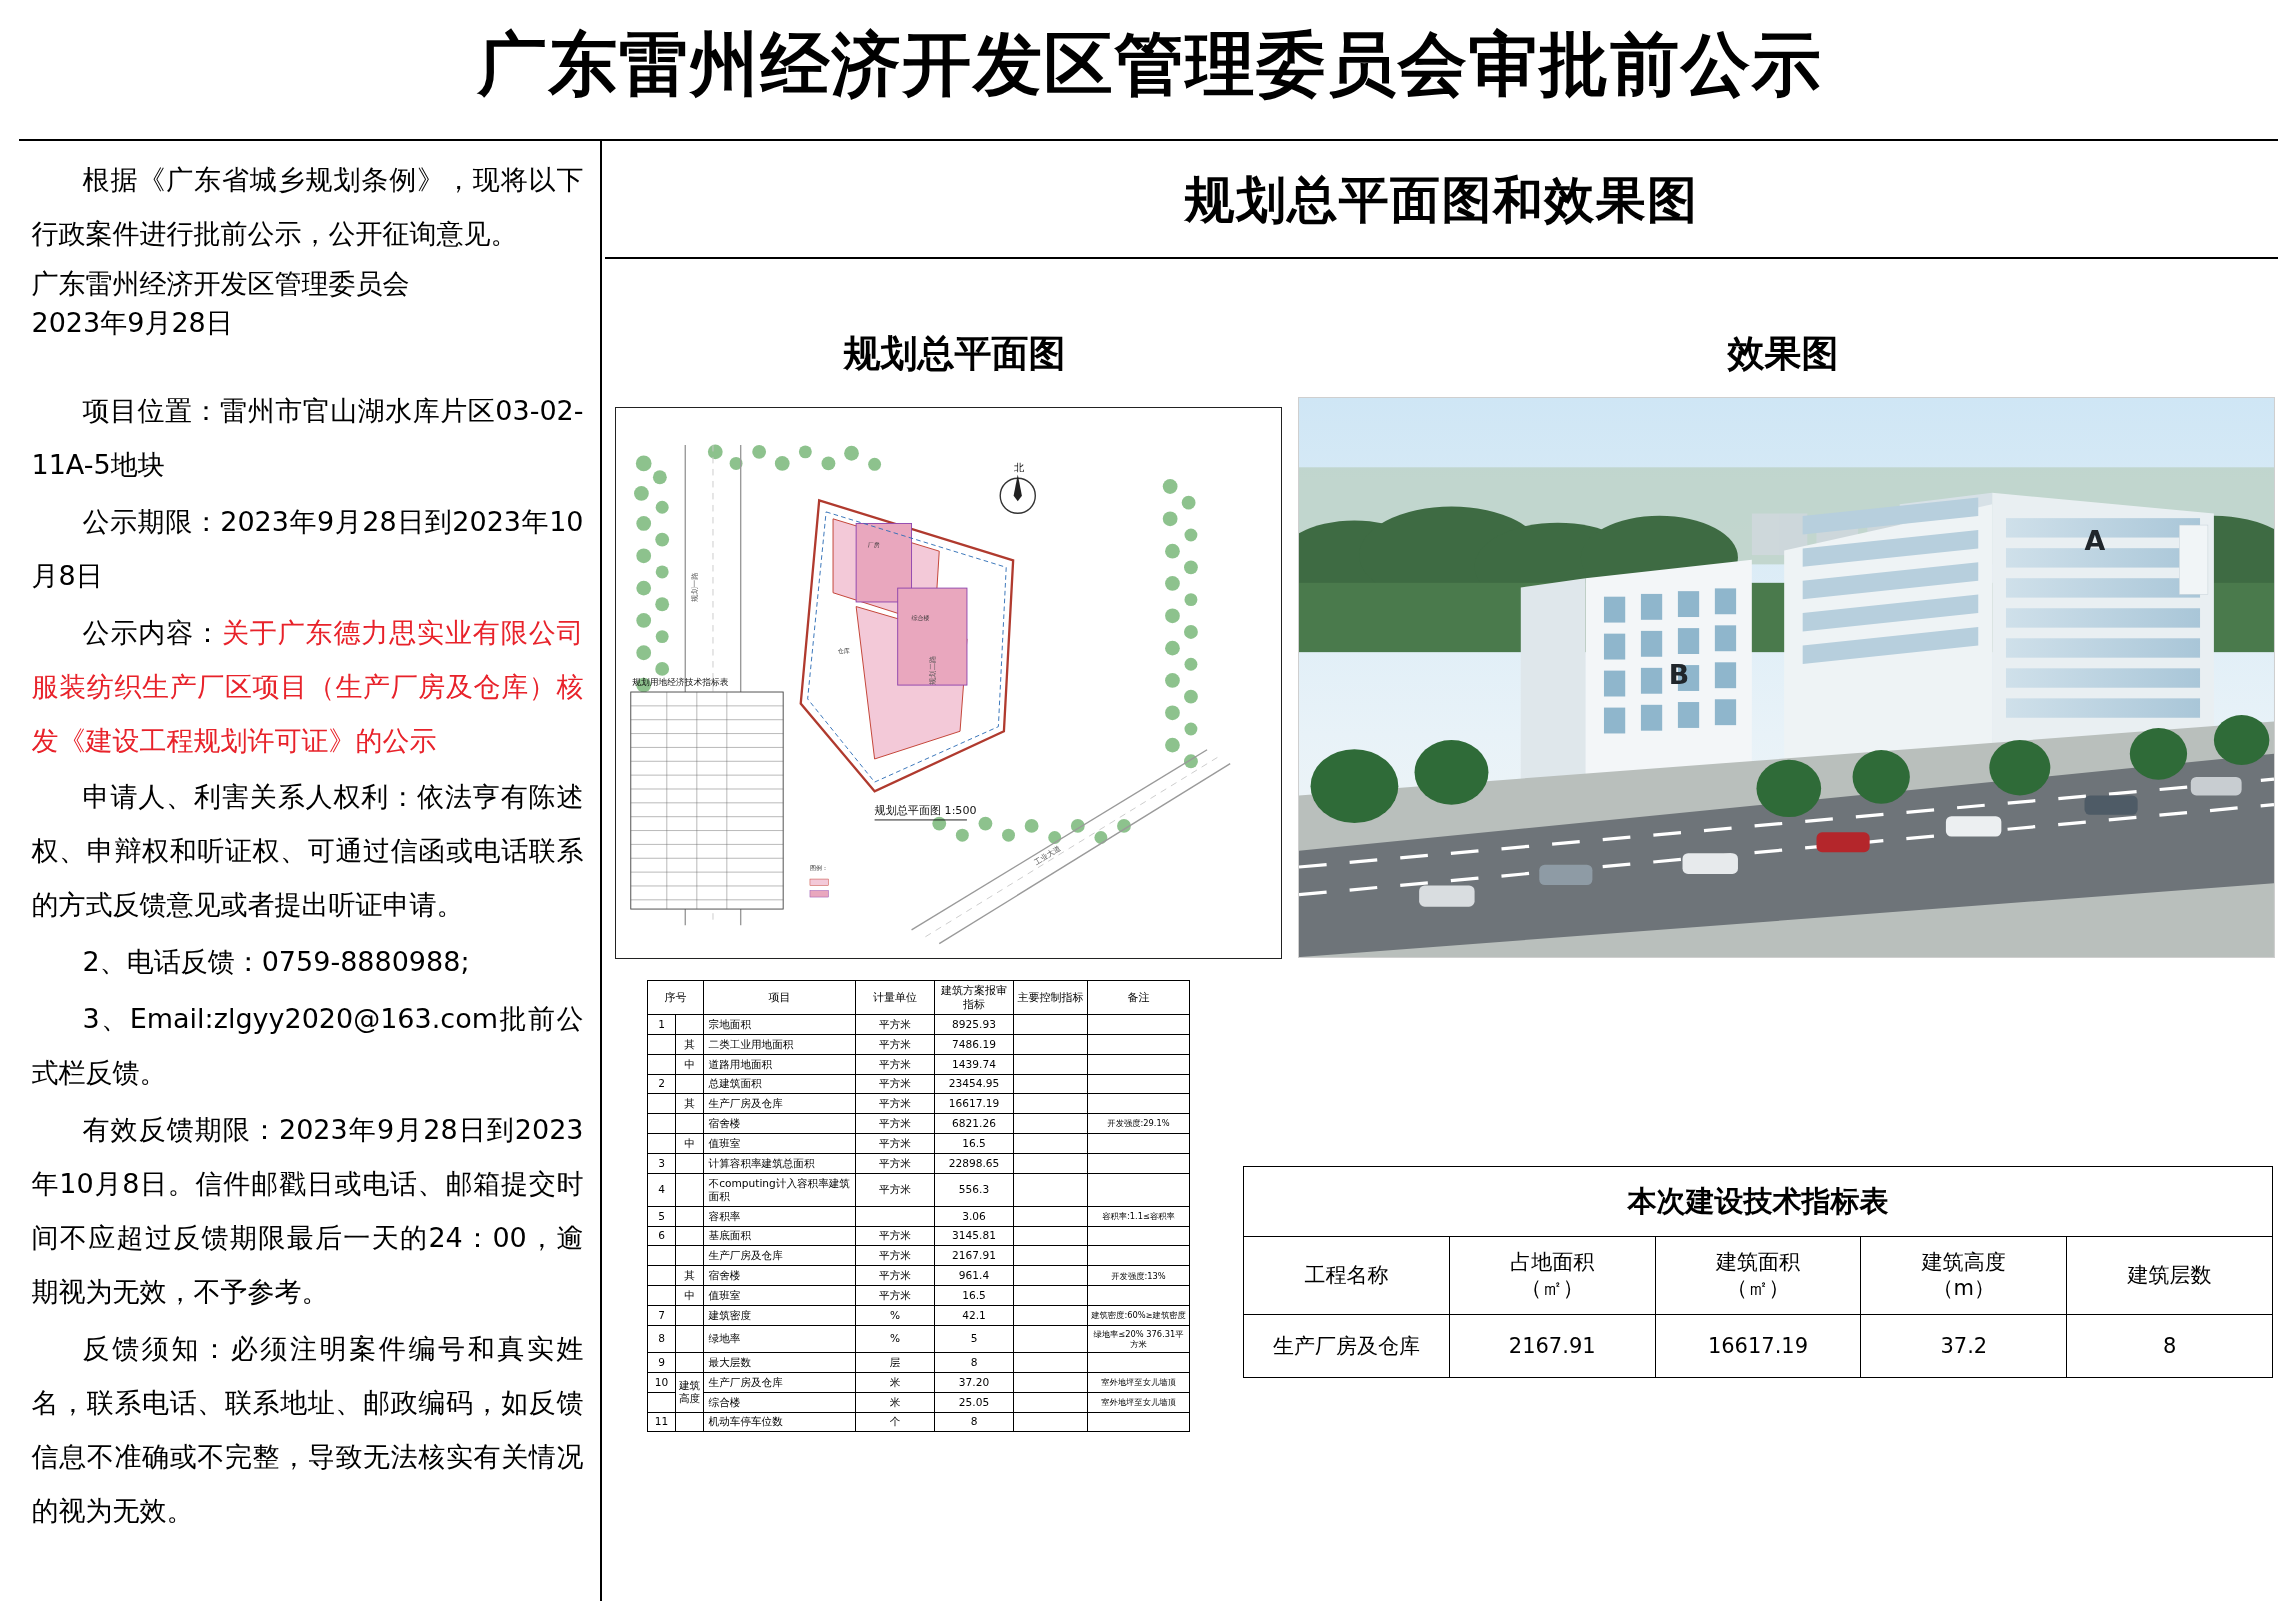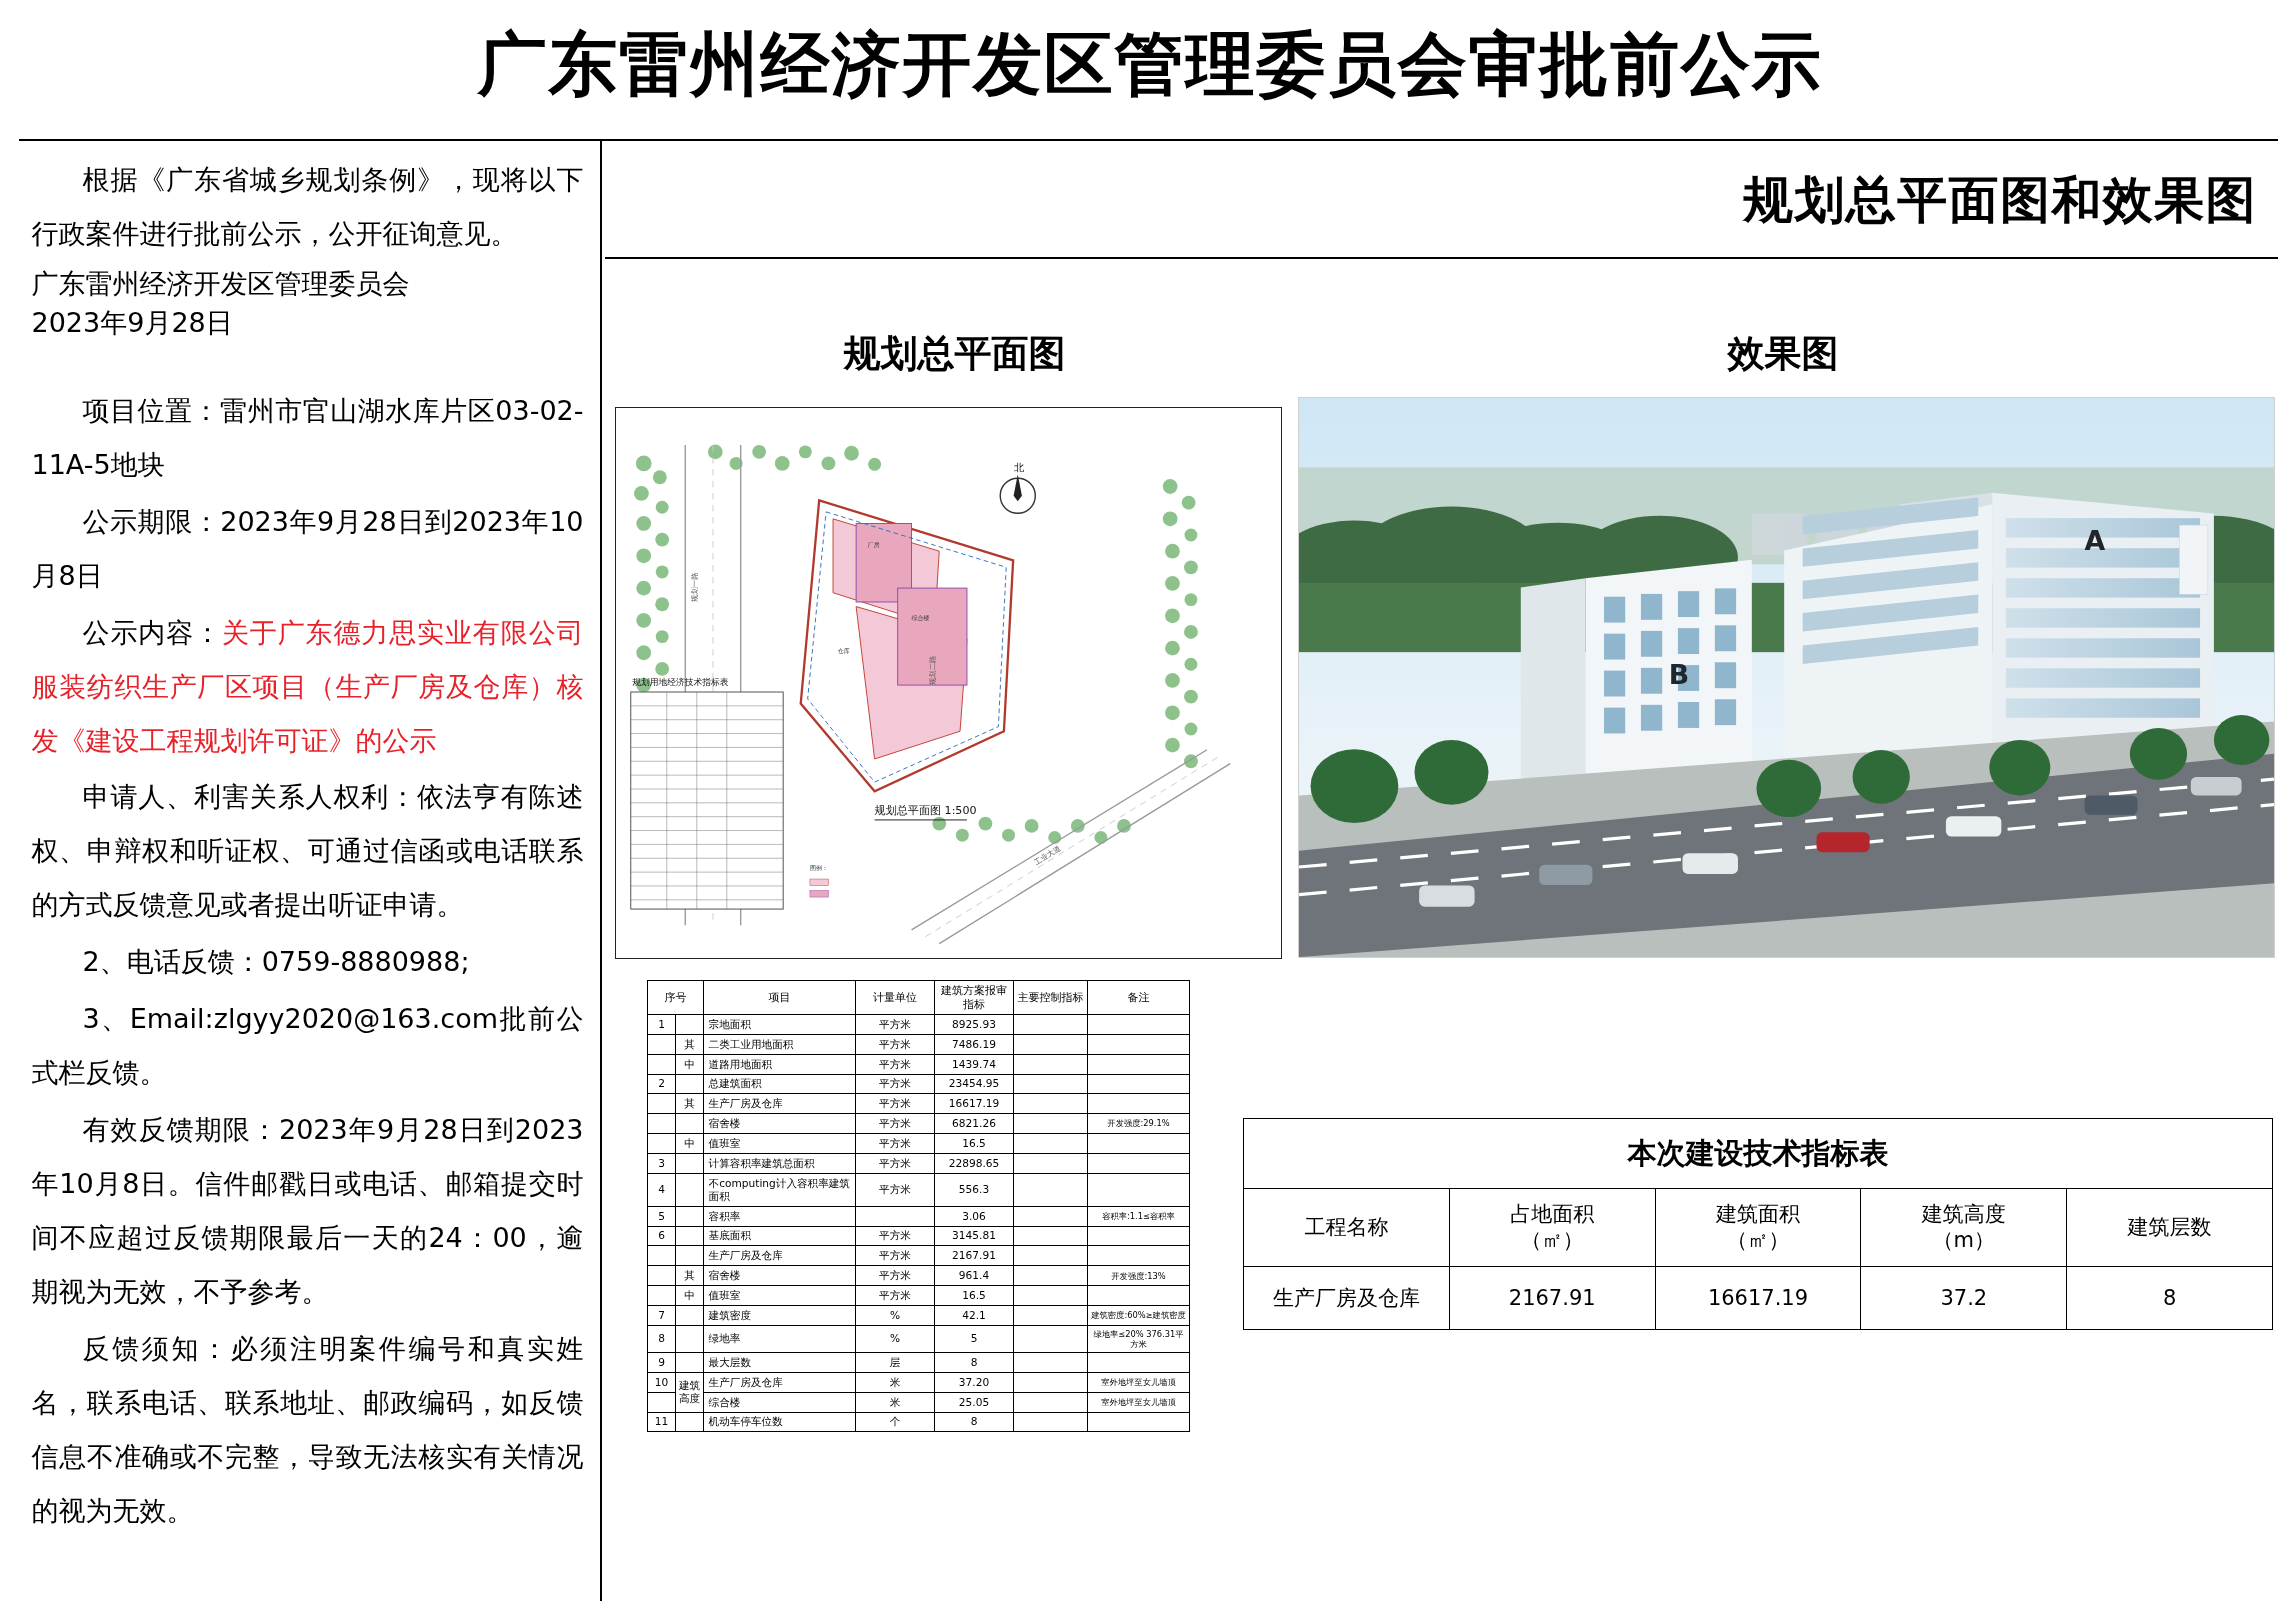--- a/index.html
+++ b/index.html
@@ -79,27 +79,27 @@
     line-height: 39px;
     text-align: left;
     margin: 0;
     font-family: "DejaVu Sans", sans-serif;
   }
   .gap-lg { height: 42px; }
   .highlight { color: #e8222a; }
   
   .right-head {
     position: absolute;
-    left: 594px;
+    left: 610px;
     top: 152px;
     width: 1663px;
     height: 97px;
     display: flex;
     align-items: center;
-    justify-content: flex-end;
+    justify-content: center;
   }
   .right-head .sub-title {
     font-size: 50px;
     font-weight: bold;
     font-family: "DejaVu Sans", sans-serif;
     letter-spacing: 1.4px;
   }
   .right-rule {
     position: absolute;
     left: 605px;
@@ -193,20 +193,21 @@
     position: absolute;
     left: 1243px;
     top: 1118px;
     width: 1030px;
   }
   table.sum {
     border-collapse: collapse;
     width: 1030px;
     table-layout: fixed;
     font-family: "DejaVu Sans", sans-serif;
+    margin-top: 48px;
   }
   table.sum td, table.sum th {
     border: 0.9px solid #000;
     text-align: center;
     vertical-align: middle;
     color: #000;
   }
   table.sum .sum-title {
     font-size: 29px;
     font-weight: bold;

